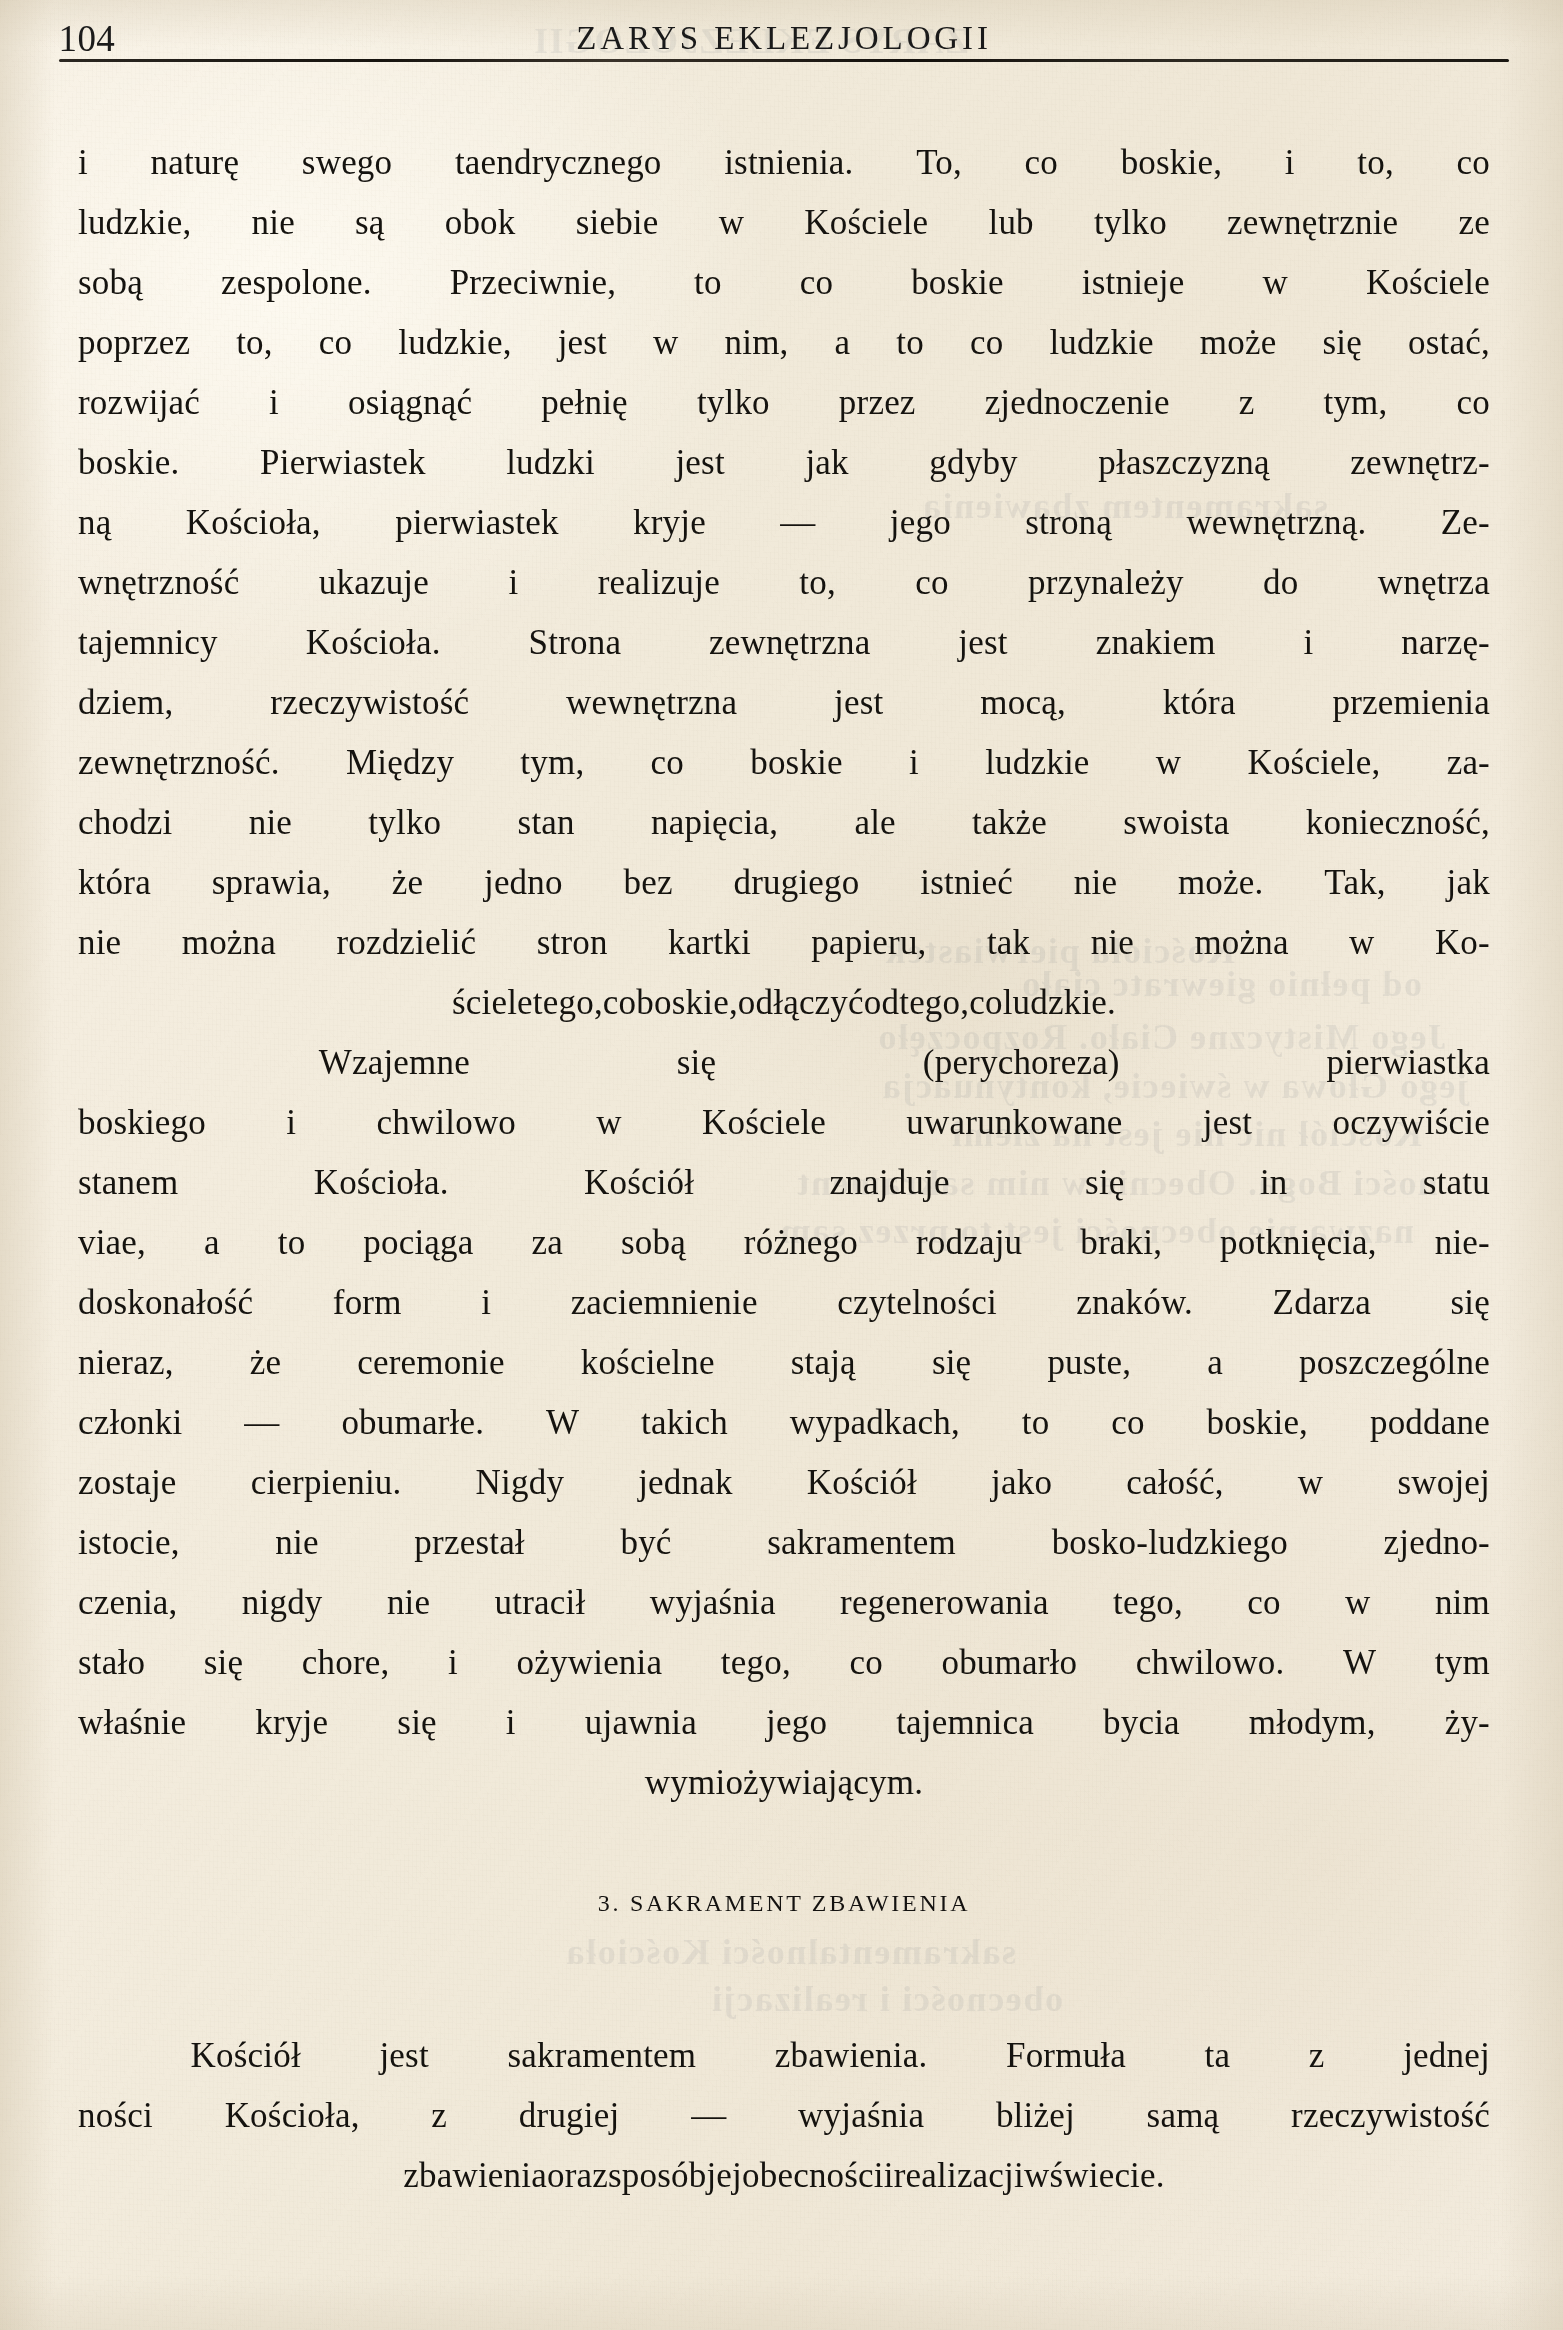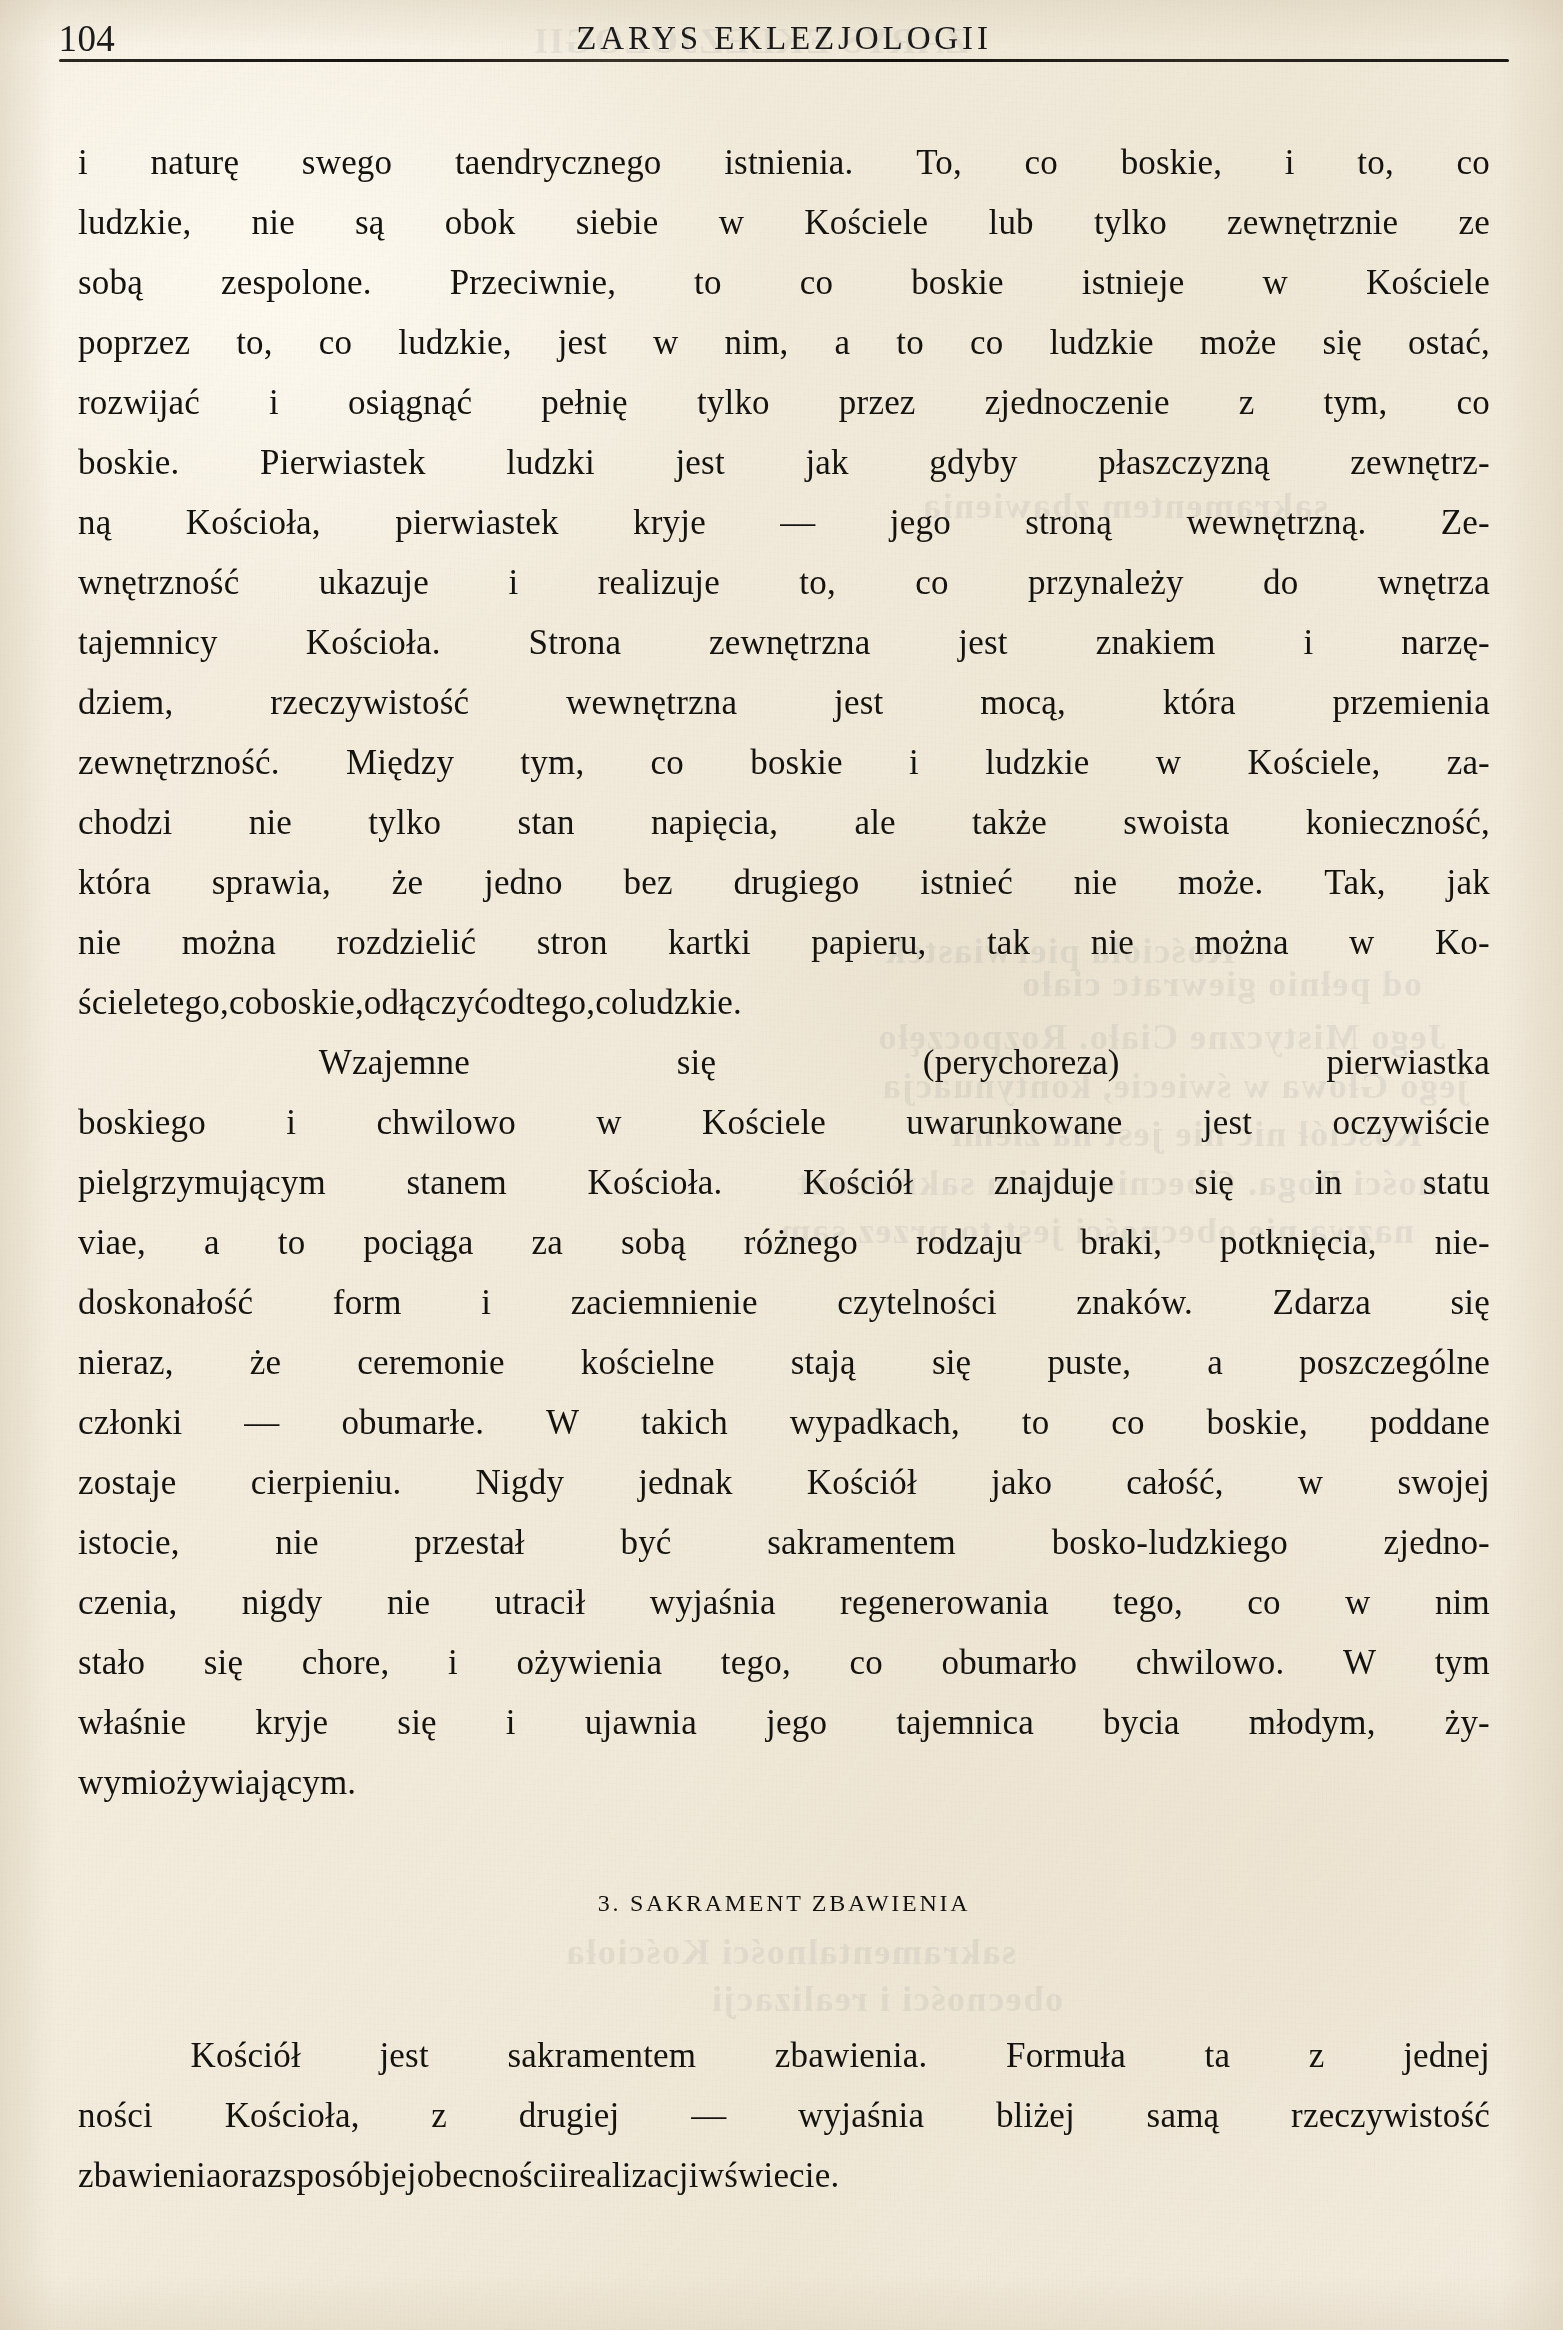--- a/index.html
+++ b/index.html
@@ -128,21 +128,21 @@
     line-height: 60px;
     color: #15130f;
     white-space: pre;
     letter-spacing: 0.2px;
   }
   
   .line.just {
     justify-content: space-between;
   }
   .line.last {
-    justify-content: flex-start;
+    justify-content: center;
   }
   .line.indent::before {
     content: "";
     display: block;
     width: 34px;
     flex: 0 0 34px;
   }
   .w { display: inline-block; }
   .it { }
 
@@ -208,21 +208,21 @@
           <div class="line just"><span class="w">dziem,</span><span class="w">rzeczywistość</span><span class="w">wewnętrzna</span><span class="w">jest</span><span class="w">mocą,</span><span class="w">która</span><span class="w">przemienia</span></div>
           <div class="line just"><span class="w">zewnętrzność.</span><span class="w">Między</span><span class="w">tym,</span><span class="w">co</span><span class="w">boskie</span><span class="w">i</span><span class="w">ludzkie</span><span class="w">w</span><span class="w">Kościele,</span><span class="w">za-</span></div>
           <div class="line just"><span class="w">chodzi</span><span class="w">nie</span><span class="w">tylko</span><span class="w">stan</span><span class="w">napięcia,</span><span class="w">ale</span><span class="w">także</span><span class="w">swoista</span><span class="w">konieczność,</span></div>
           <div class="line just"><span class="w">która</span><span class="w">sprawia,</span><span class="w">że</span><span class="w">jedno</span><span class="w">bez</span><span class="w">drugiego</span><span class="w">istnieć</span><span class="w">nie</span><span class="w">może.</span><span class="w">Tak,</span><span class="w">jak</span></div>
           <div class="line just"><span class="w">nie</span><span class="w">można</span><span class="w">rozdzielić</span><span class="w">stron</span><span class="w">kartki</span><span class="w">papieru,</span><span class="w">tak</span><span class="w">nie</span><span class="w">można</span><span class="w">w</span><span class="w">Ko-</span></div>
           <div class="line last"><span class="w">ściele</span><span class="w">tego,</span><span class="w">co</span><span class="w">boskie,</span><span class="w">odłączyć</span><span class="w">od</span><span class="w">tego,</span><span class="w">co</span><span class="w">ludzkie.</span></div>
         </div>
       <div class="para">
           <div class="line just indent"><span class="w">Wzajemne</span><span class="w">się</span><span class="w it">(perychoreza)</span><span class="w">pierwiastka</span></div>
           <div class="line just"><span class="w">boskiego</span><span class="w">i</span><span class="w">chwilowo</span><span class="w">w</span><span class="w">Kościele</span><span class="w">uwarunkowane</span><span class="w">jest</span><span class="w">oczywiście</span></div>
-          <div class="line just"><span class="w">pielgrzymującym</span><span class="w">stanem</span><span class="w">Kościoła.</span><span class="w">Kościół</span><span class="w">znajduje</span><span class="w">się</span><span class="w it">in</span><span class="w it">statu</span></div>
+          <div class="line just"><span class="w">stanem</span><span class="w">Kościoła.</span><span class="w">Kościół</span><span class="w">znajduje</span><span class="w">się</span><span class="w it">in</span><span class="w it">statu</span></div>
           <div class="line just"><span class="w it">viae,</span><span class="w">a</span><span class="w">to</span><span class="w">pociąga</span><span class="w">za</span><span class="w">sobą</span><span class="w">różnego</span><span class="w">rodzaju</span><span class="w">braki,</span><span class="w">potknięcia,</span><span class="w">nie-</span></div>
           <div class="line just"><span class="w">doskonałość</span><span class="w">form</span><span class="w">i</span><span class="w">zaciemnienie</span><span class="w">czytelności</span><span class="w">znaków.</span><span class="w">Zdarza</span><span class="w">się</span></div>
           <div class="line just"><span class="w">nieraz,</span><span class="w">że</span><span class="w">ceremonie</span><span class="w">kościelne</span><span class="w">stają</span><span class="w">się</span><span class="w">puste,</span><span class="w">a</span><span class="w">poszczególne</span></div>
           <div class="line just"><span class="w">członki</span><span class="w">—</span><span class="w">obumarłe.</span><span class="w">W</span><span class="w">takich</span><span class="w">wypadkach,</span><span class="w">to</span><span class="w">co</span><span class="w">boskie,</span><span class="w">poddane</span></div>
           <div class="line just"><span class="w">zostaje</span><span class="w">cierpieniu.</span><span class="w">Nigdy</span><span class="w">jednak</span><span class="w">Kościół</span><span class="w">jako</span><span class="w">całość,</span><span class="w">w</span><span class="w">swojej</span></div>
           <div class="line just"><span class="w">istocie,</span><span class="w">nie</span><span class="w">przestał</span><span class="w">być</span><span class="w">sakramentem</span><span class="w">bosko-ludzkiego</span><span class="w">zjedno-</span></div>
           <div class="line just"><span class="w">czenia,</span><span class="w">nigdy</span><span class="w">nie</span><span class="w">utracił</span><span class="w">wyjaśnia</span><span class="w">regenerowania</span><span class="w">tego,</span><span class="w">co</span><span class="w">w</span><span class="w">nim</span></div>
           <div class="line just"><span class="w">stało</span><span class="w">się</span><span class="w">chore,</span><span class="w">i</span><span class="w">ożywienia</span><span class="w">tego,</span><span class="w">co</span><span class="w">obumarło</span><span class="w">chwilowo.</span><span class="w">W</span><span class="w">tym</span></div>
           <div class="line just"><span class="w">właśnie</span><span class="w">kryje</span><span class="w">się</span><span class="w">i</span><span class="w">ujawnia</span><span class="w">jego</span><span class="w">tajemnica</span><span class="w">bycia</span><span class="w">młodym,</span><span class="w">ży-</span></div>
           <div class="line last"><span class="w">wym</span><span class="w">i</span><span class="w">ożywiającym.</span></div>

